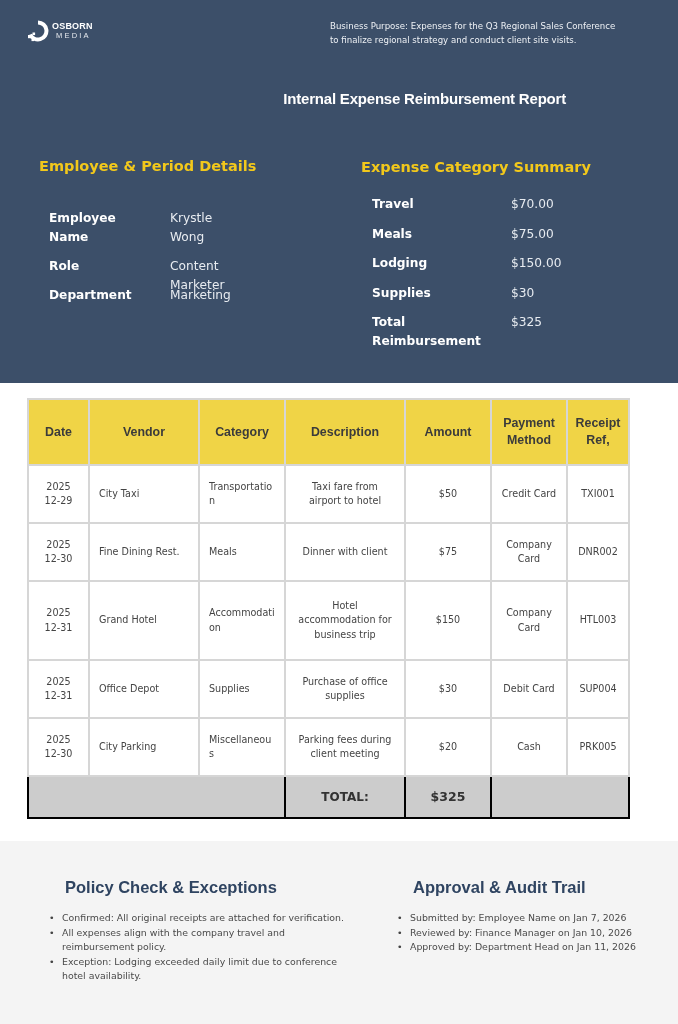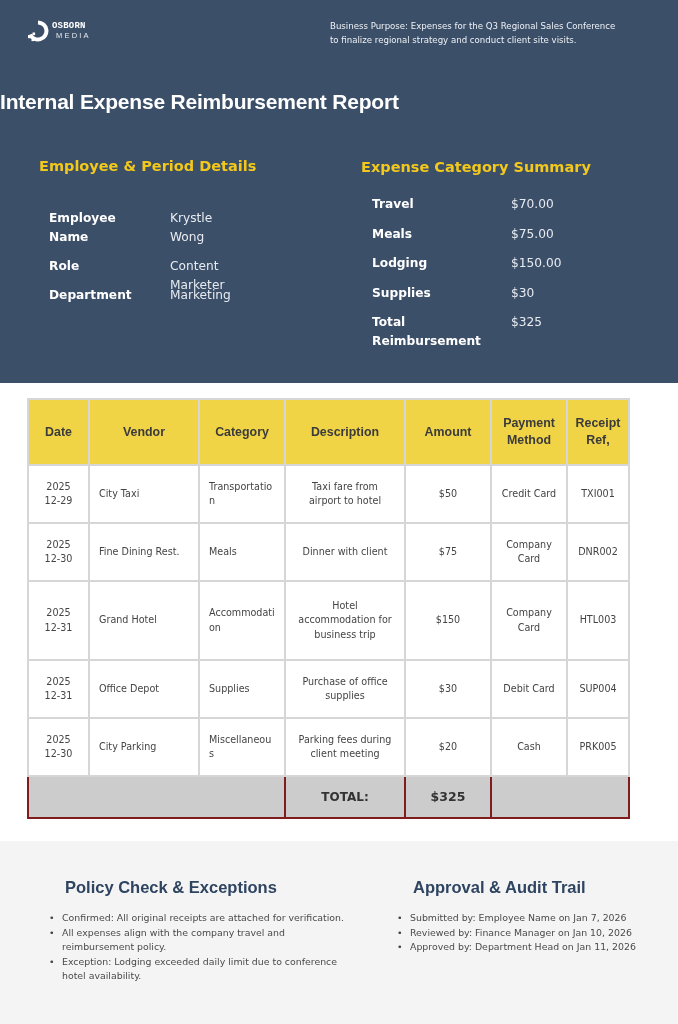--- a/index.html
+++ b/index.html
@@ -3,26 +3,26 @@
 <meta charset="utf-8">
 <style>
   * { box-sizing: border-box; margin: 0; padding: 0; }
   html, body { width: 678px; height: 1024px; background: #ffffff; overflow: hidden; }
   body { font-family: "DejaVu Sans", "Liberation Sans", sans-serif; color: #3a3a3a; position: relative; }
 
   .hero { position: absolute; left: 0; top: 0; width: 678px; height: 383px; background: #3c4f69; color: #fff; }
   .logo { position: absolute; left: 27px; top: 20px; display: flex; align-items: center; gap: 3px; }
   .logo-mark { width: 22px; height: 22px; position: relative; }
   .logo-text { display: flex; flex-direction: column; line-height: 9px; }
-  .logo-text .l1 { font-family: Liberation Mono, monospace; font-weight: bold; font-size: 9px; letter-spacing: 0.2px; color: #fff; }
+  .logo-text .l1 { font-family: Liberation Sans, sans-serif; font-weight: bold; font-size: 9px; letter-spacing: 0.2px; color: #fff; }
   .logo-text .l2 { font-family: "Liberation Sans", sans-serif; font-size: 7.5px; letter-spacing: 2.2px; color: #e6e9ee; padding-left: 4px; }
 
   .purpose { position: absolute; right: 18px; top: 19px; width: 330px; text-align: left; font-size: 8.6px; line-height: 14px; color: #eef1f5; font-family: "DejaVu Sans", sans-serif; }
 
-  .report-title { position: absolute; left: 0; width: 566px; top: 90px; text-align: left; font-family: "Liberation Sans", sans-serif; font-size: 21px; font-weight: bold; color: #fff; letter-spacing: -0.2px; }
+  .report-title { position: absolute; left: 0; width: 566px; top: 90px; text-align: right; font-family: "Liberation Sans", sans-serif; font-size: 15px; font-weight: bold; color: #fff; letter-spacing: -0.2px; }
 
   .section-h { position: absolute; font-family: "DejaVu Sans", sans-serif; font-weight: bold; font-size: 14.5px; color: #f2c81b; }
   .emp-h { left: 39px; top: 158px; }
   .exp-h { left: 361px; top: 159px; }
 
   .kv { position: absolute; font-size: 12.2px; line-height: 19px; }
   .kv .k { position: absolute; left: 0; font-weight: bold; color: #fff; font-family: "DejaVu Sans", sans-serif; }
   .kv .v { position: absolute; color: #e8ecf1; font-family: "DejaVu Sans", sans-serif; }
   .emp .k { width: 100px; }
   .emp .v { left: 121px; }
@@ -34,21 +34,21 @@
   th, td { border: 2px solid #d6d6d6; }
   th { background: #f0d446; color: #3b3b3b; font-family: "Liberation Sans", sans-serif; font-weight: bold; font-size: 12.4px; line-height: 17px; height: 66px; text-align: center; }
   td { font-size: 9.6px; line-height: 14.5px; color: #444; padding: 0 9px; vertical-align: middle; }
   td.c { text-align: center; }
   td.l { text-align: left; }
   tr.r1 td { height: 58px; }
   tr.r2 td { height: 58px; }
   tr.r3 td { height: 79px; }
   tr.r4 td { height: 58px; }
   tr.r5 td { height: 58px; }
-  tr.total td { background: #cccccc; height: 42px; border: 2px solid #7f1d1d; font-family: "DejaVu Sans", sans-serif; font-weight: bold; color: #333; font-size: 12px; }
+  tr.total td { background: #cccccc; height: 42px; border: 2px solid #000000; font-family: "DejaVu Sans", sans-serif; font-weight: bold; color: #333; font-size: 12px; }
   td.wrapword { word-break: break-all; }
 
   .footer { position: absolute; left: 0; top: 841px; width: 678px; height: 183px; background: #f4f4f4; }
   .footer h2 { position: absolute; font-family: "Liberation Sans", sans-serif; font-weight: bold; font-size: 16.5px; color: #2f4461; margin-left: 27px; }
   .policy-h { left: 38px; top: 37px; }
   .audit-h { left: 386px; top: 37px; }
   .footer ul { position: absolute; list-style: none; font-size: 9.4px; line-height: 14.5px; color: #4a4a4a; }
   .footer ul li { position: relative; padding-left: 13px; }
   .footer ul li::before { content: "•"; position: absolute; left: 0; top: 0; color: #444; }
   .policy-list { left: 49px; top: 70px; width: 300px; }

